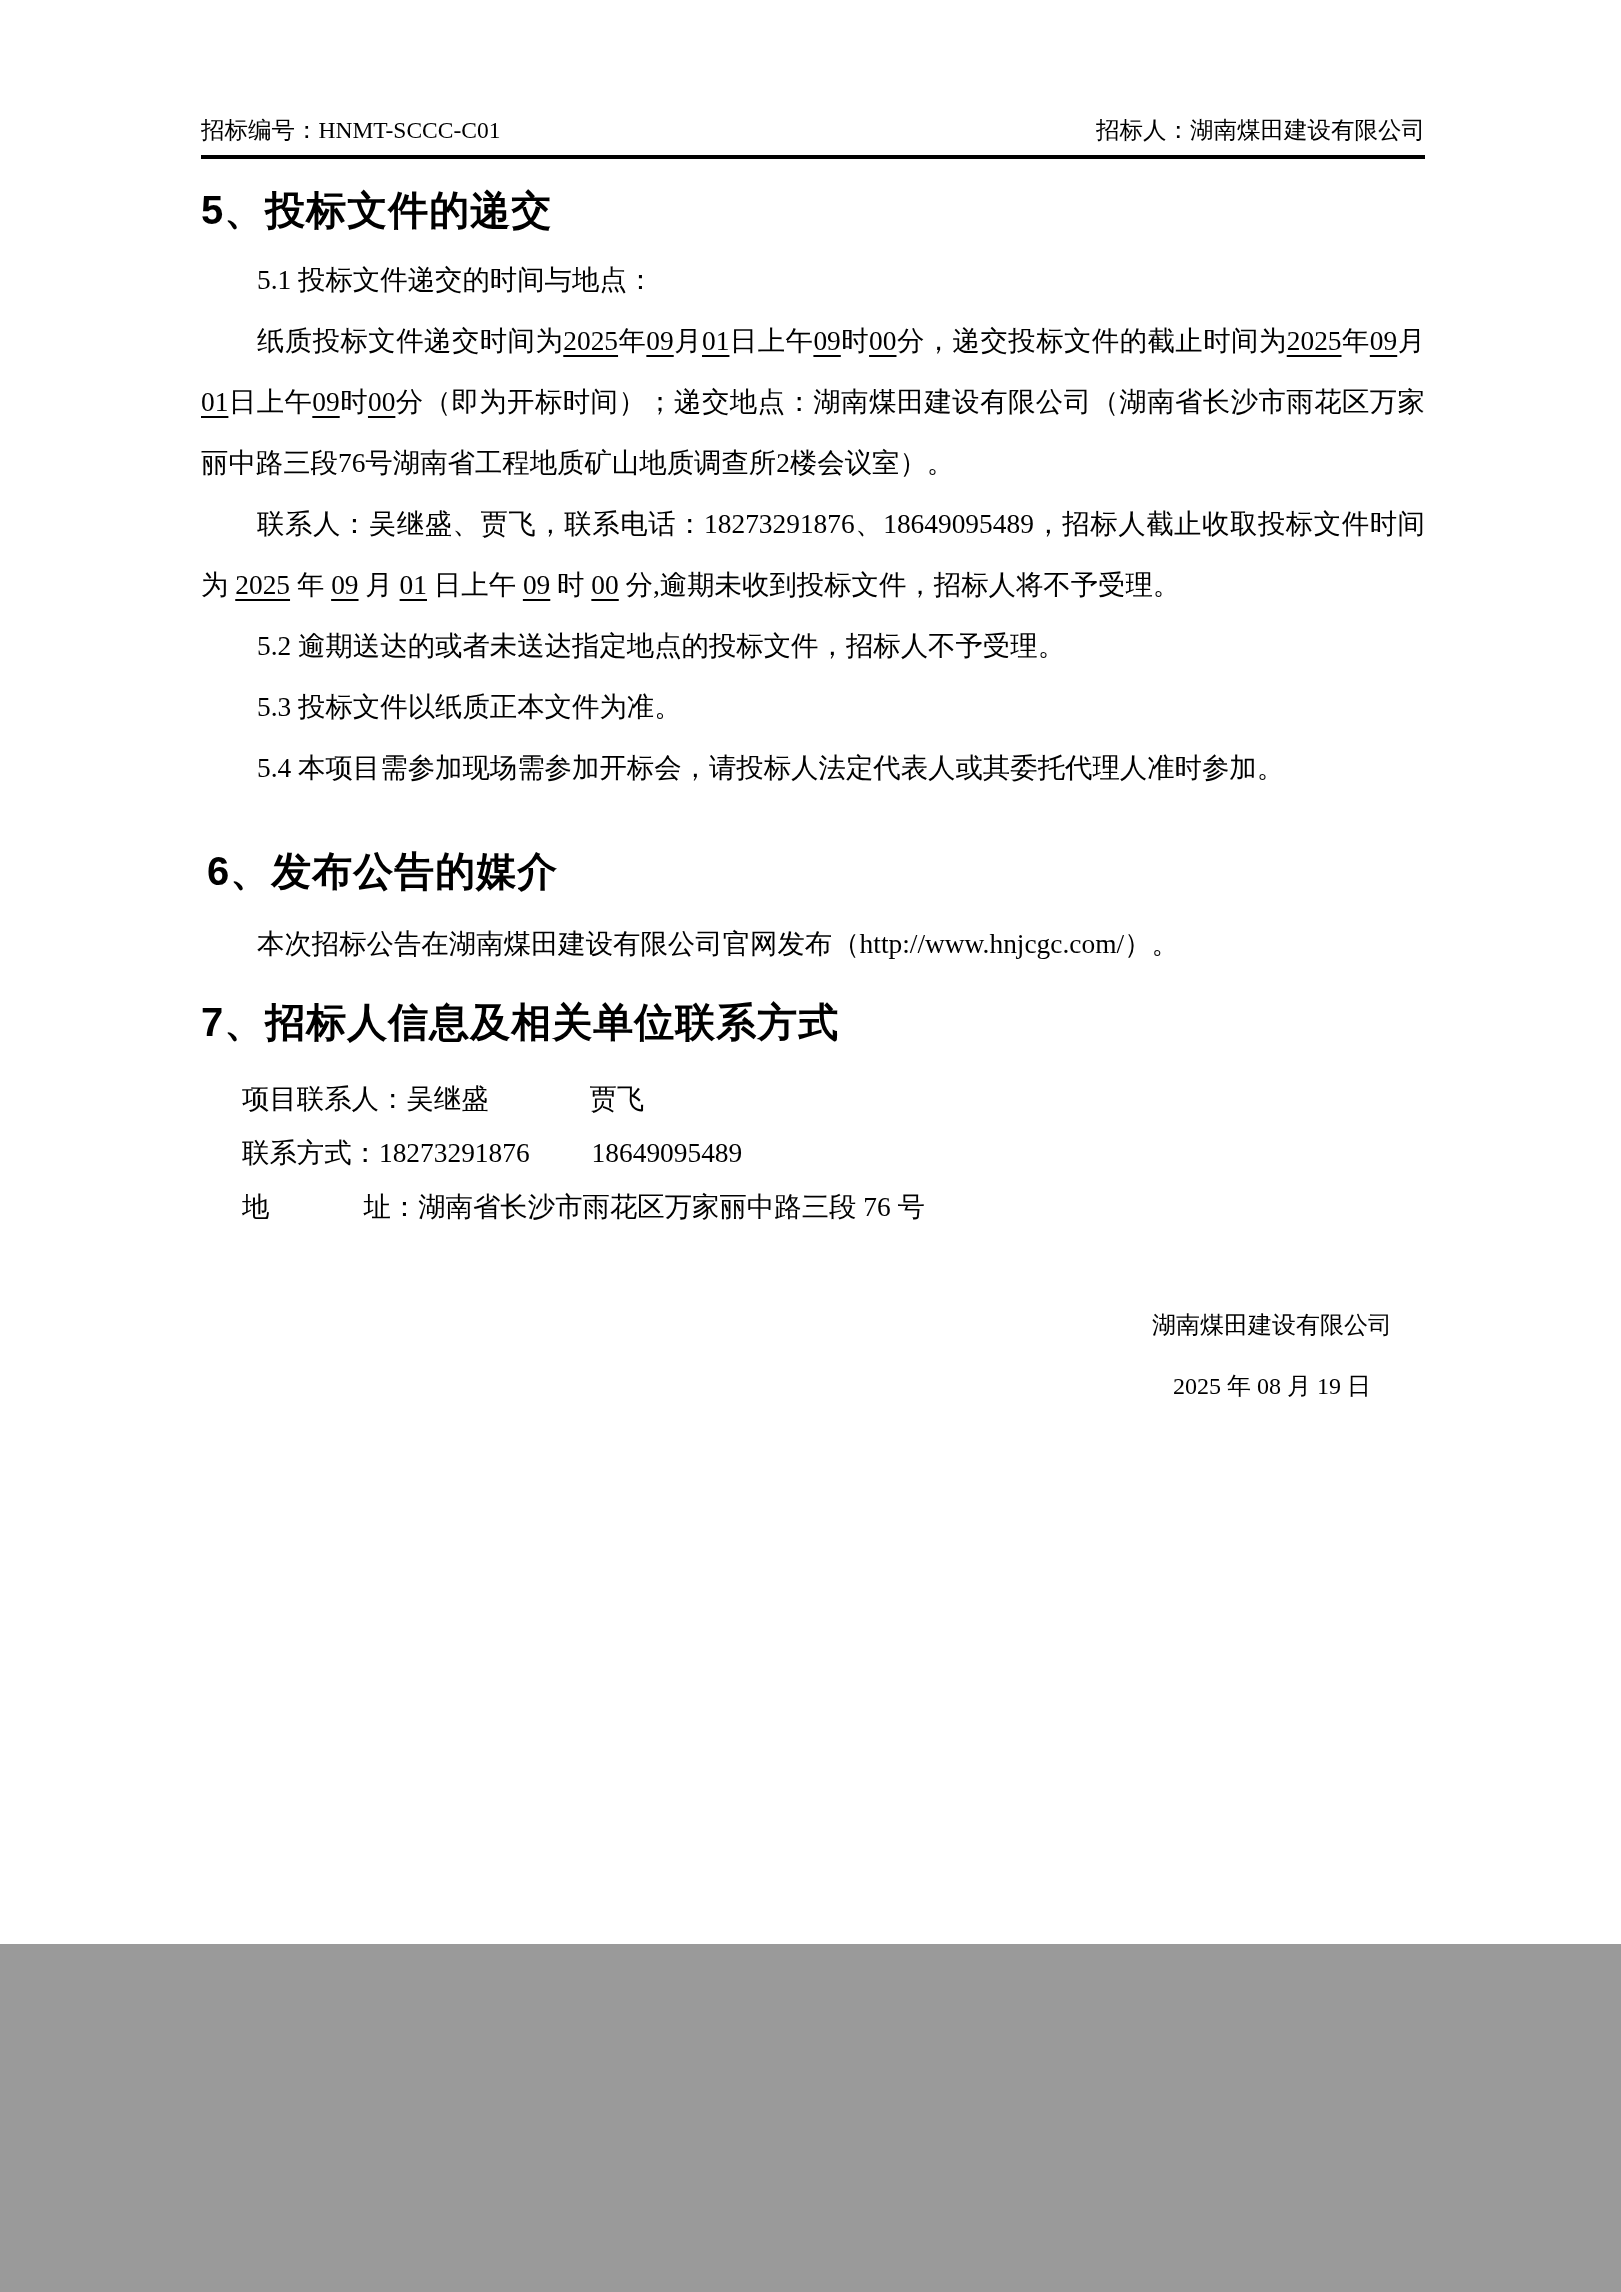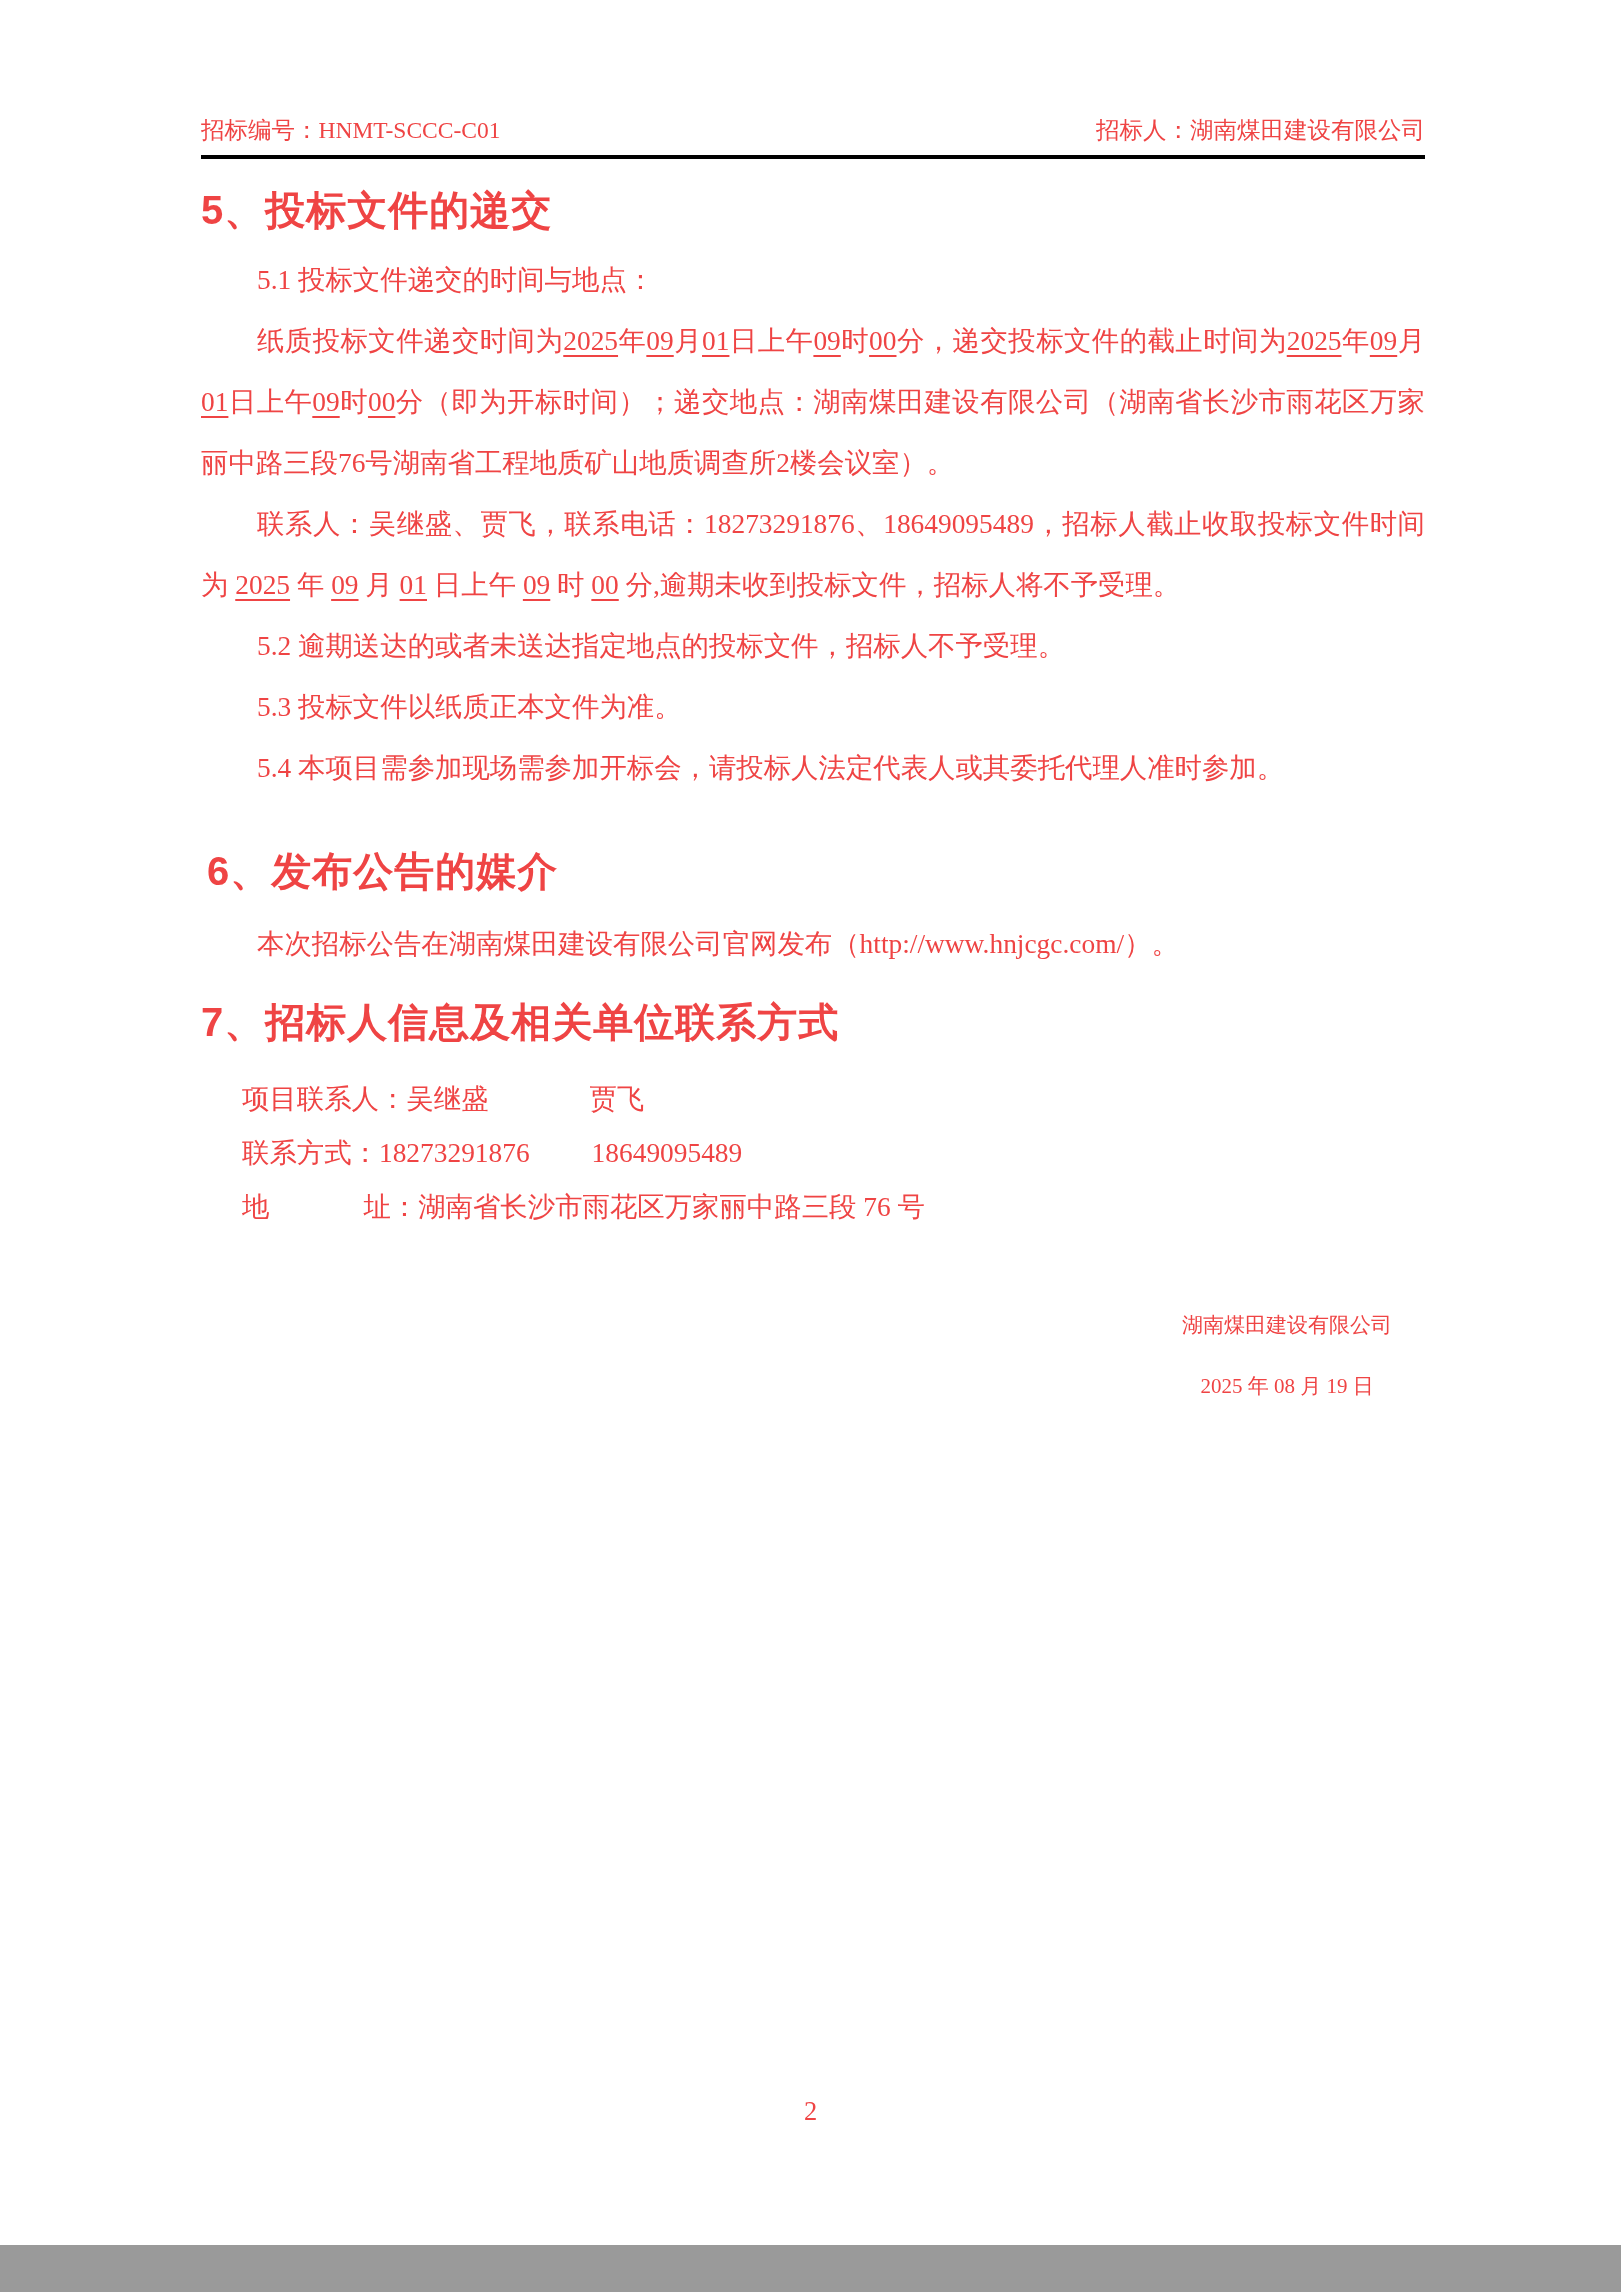--- a/index.html
+++ b/index.html
@@ -1,21 +1,21 @@
 <!DOCTYPE html>
 <html><head>
 <meta charset="utf-8">
 <style>
   * { margin: 0; padding: 0; box-sizing: border-box; }
   html, body { background: #9a9a9a; }
   .page {
     width: 1621px;
-    height: 2245px;
+    height: 1944px;
     background: #ffffff;
-    color: #ef4444;
+    color: #000000;
     position: relative;
     overflow: hidden;
     margin: 0 auto;
     font-family: "Liberation Serif", "DejaVu Serif", serif;
   }
   .content { padding: 114px 196px 0 201px; }
 
   
   .doc-header {
     display: flex;
@@ -59,21 +59,21 @@
 
   
   .signature {
     margin-top: 61px;
     text-align: right;
     padding-right: 33px;
   }
   .signature-inner {
     display: inline-block;
     text-align: center;
-    font-size: 21px;
+    font-size: 24px;
     line-height: 61px;
   }
 
   
   .page-footer {
     position: absolute;
     top: 2096px;
     left: 0;
     right: 0;
     text-align: center;

